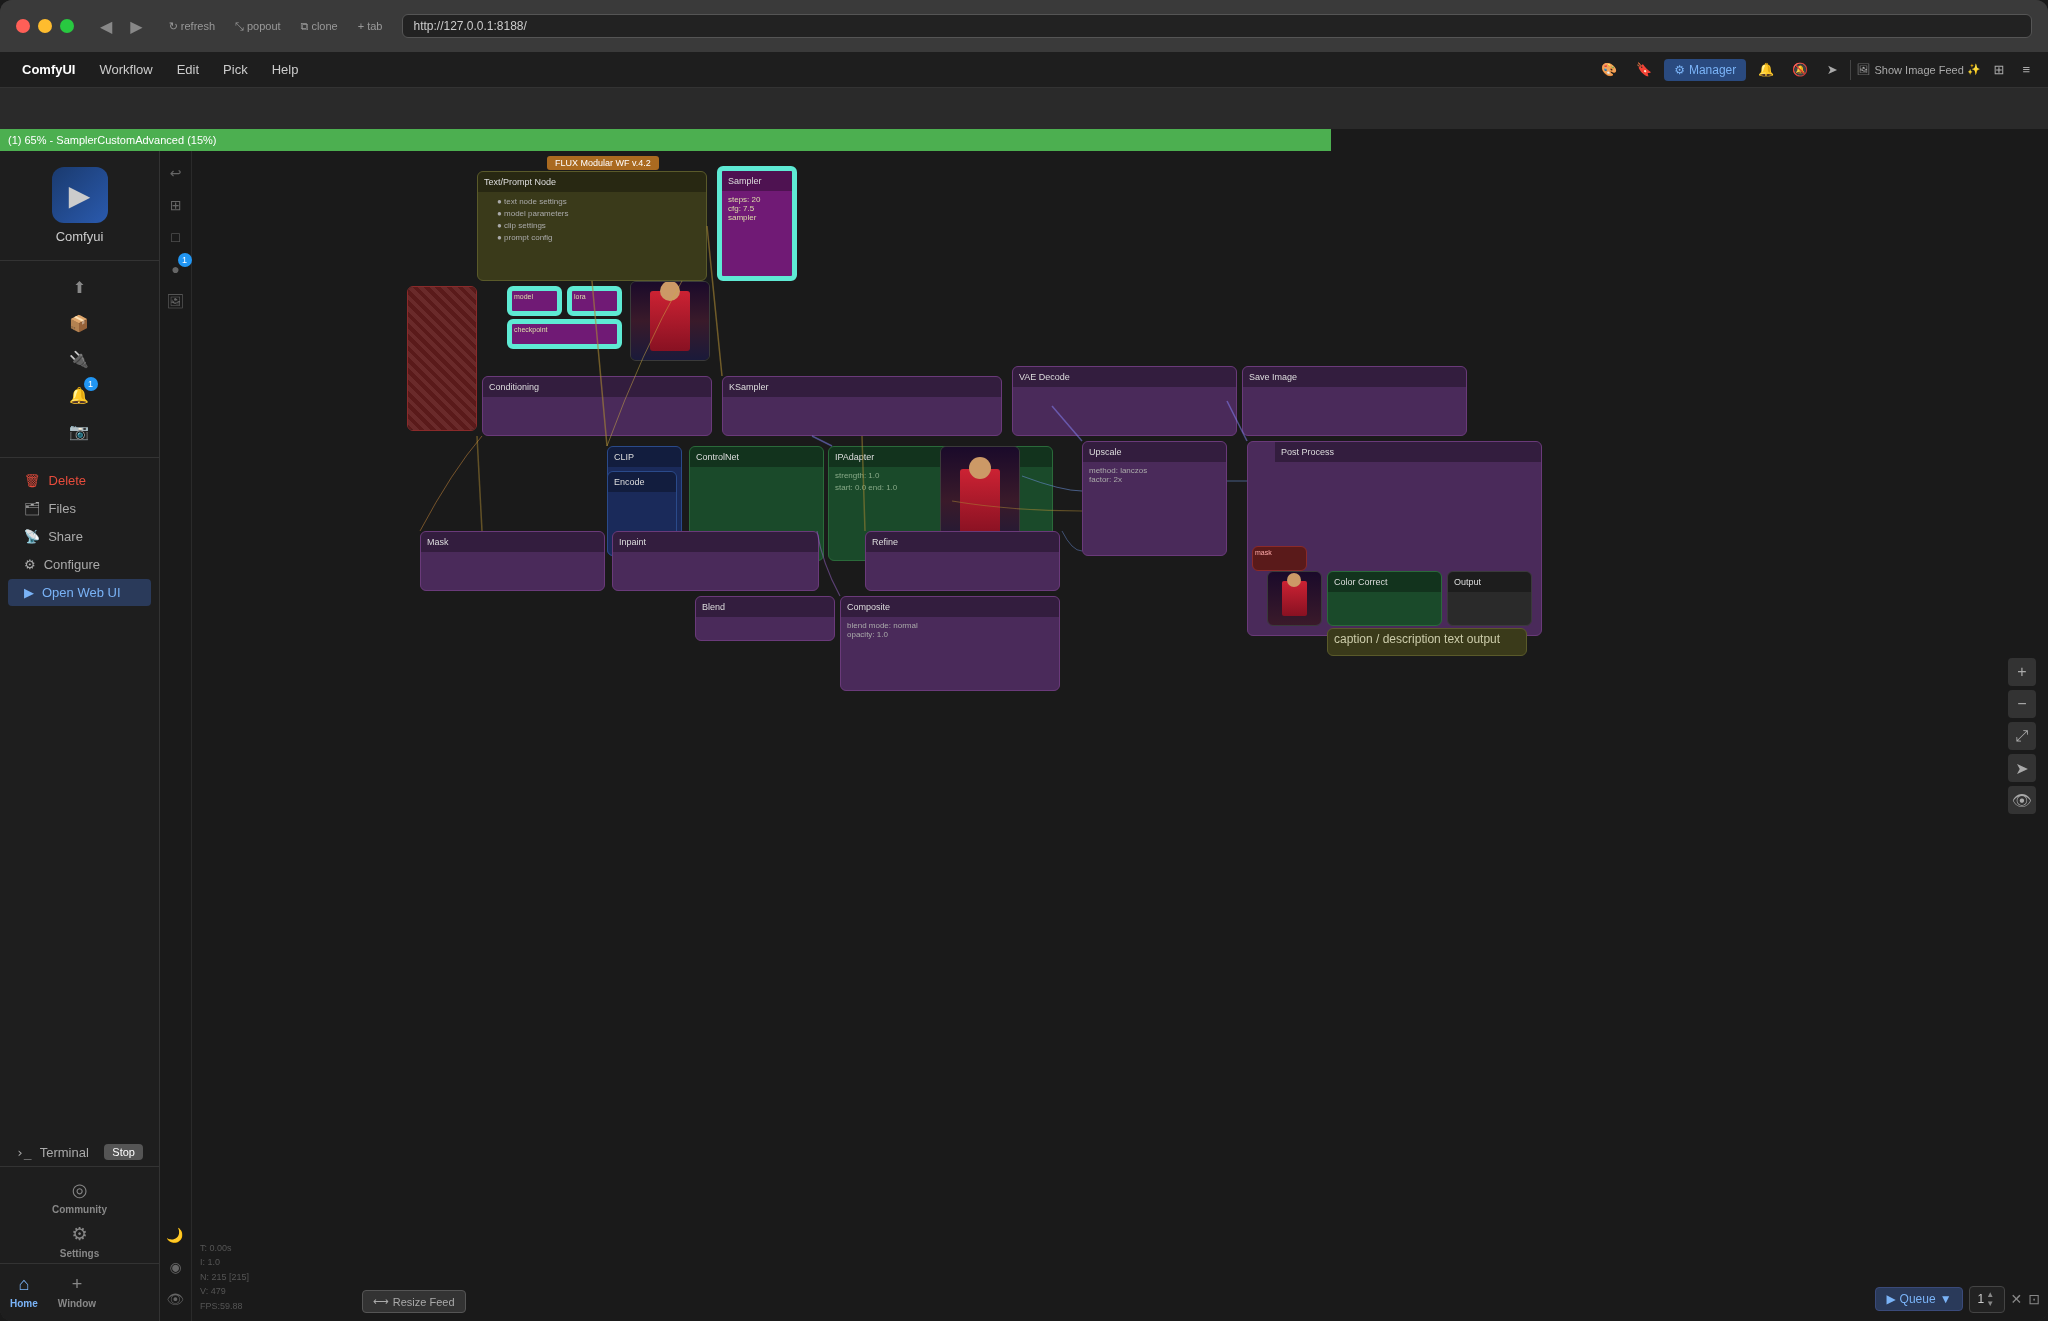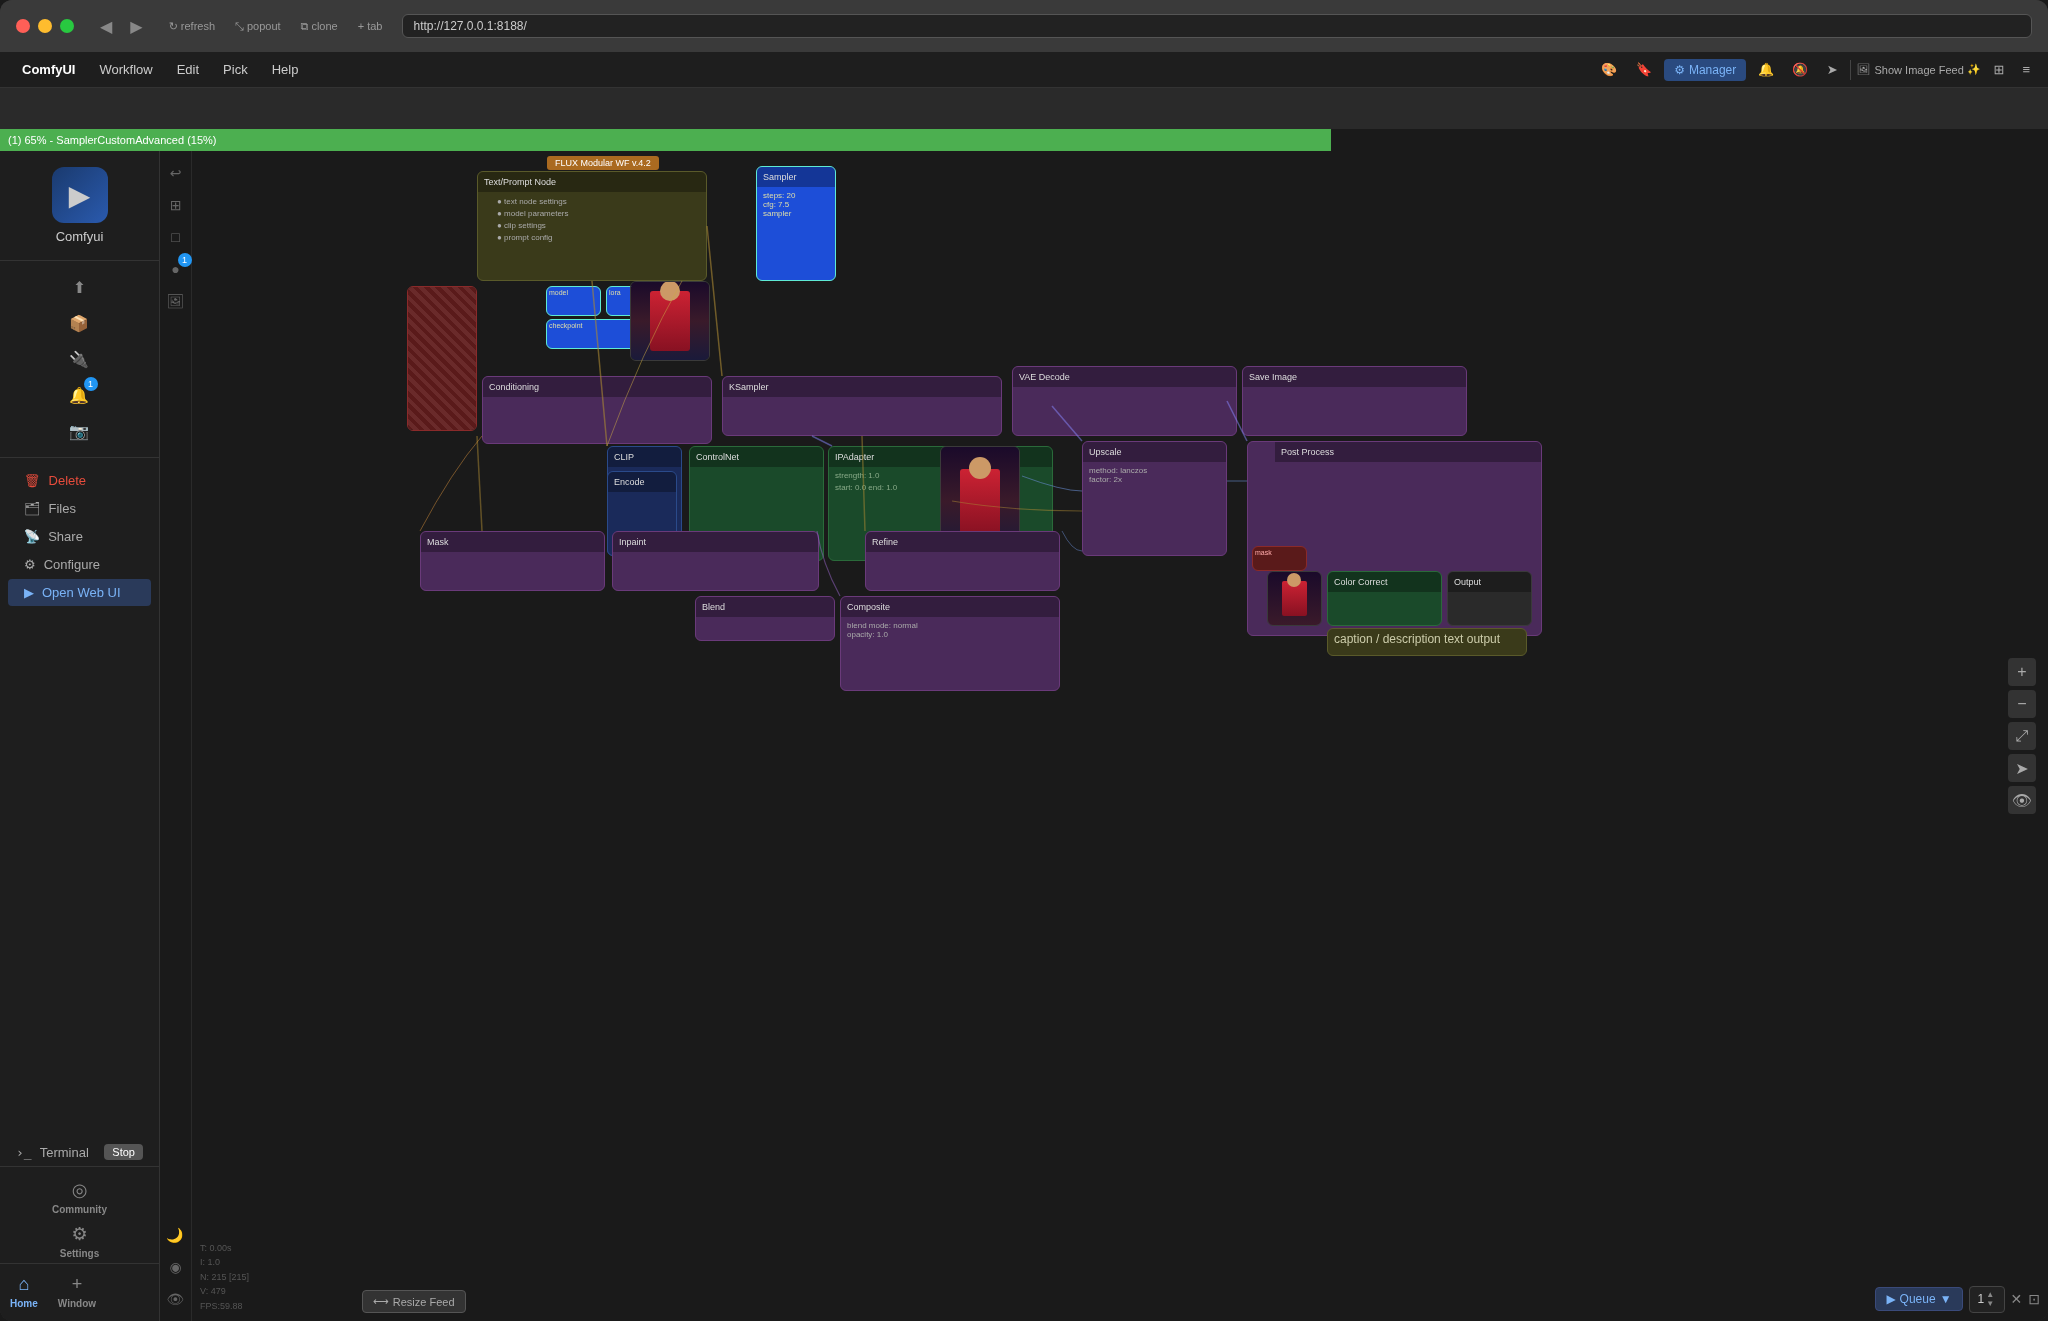--- a/index.html
+++ b/index.html
@@ -316,21 +316,21 @@
 
     
     .node-group {
       position: absolute;
       border-radius: 6px;
       overflow: hidden;
     }
 
     
     .node-purple { background: #4a2a5a; border: 1px solid #6a3a7a; }
-    .node-orange { background: #1d4ed8; border: 1px solid #5eead4; margin-left: 39px; }
+    .node-orange { background: #701a75; border: 5px solid #5eead4; }
     .node-green { background: #1a4a2a; border: 1px solid #2a6a3a; }
     .node-blue { background: #1a2a5a; border: 1px solid #2a4a8a; }
     .node-red { background: #5a1a1a; border: 1px solid #8a2a2a; }
     .node-dark { background: #2a2a2a; border: 1px solid #3a3a3a; }
     .node-olive { background: #3a3a1a; border: 1px solid #5a5a2a; }
 
     .node-header {
       height: 20px;
       background: rgba(0,0,0,0.3);
       padding: 2px 6px;
@@ -672,21 +672,21 @@
         </div>
 
         <div class="node-group node-dark" style="position:absolute; left:438px; top:130px; width:80px; height:80px;">
           <div style="width:100%; height:100%; background:linear-gradient(180deg,#1a0a2a,#3a1a2a,#1a1a3a); display:flex; align-items:center; justify-content:center;">
             <div style="width:40px; height:60px; background:linear-gradient(180deg,#cc2233,#881122); border-radius:3px; position:relative;">
               <div style="width:20px; height:20px; background:#cc9966; border-radius:50%; position:absolute; top:-10px; left:10px;"></div>
             </div>
           </div>
         </div>
 
-        <div class="node-group node-purple" style="position:absolute; left:290px; top:225px; width:230px; height:68px;">
+        <div class="node-group node-purple" style="position:absolute; left:290px; top:225px; width:230px; height:60px;">
           <div class="node-header">Conditioning</div>
         </div>
         <div class="node-group node-purple" style="position:absolute; left:530px; top:225px; width:280px; height:60px;">
           <div class="node-header">KSampler</div>
         </div>
         <div class="node-group node-purple" style="position:absolute; left:820px; top:215px; width:225px; height:70px;">
           <div class="node-header">VAE Decode</div>
         </div>
         <div class="node-group node-purple" style="position:absolute; left:1050px; top:215px; width:225px; height:70px;">
           <div class="node-header">Save Image</div>

